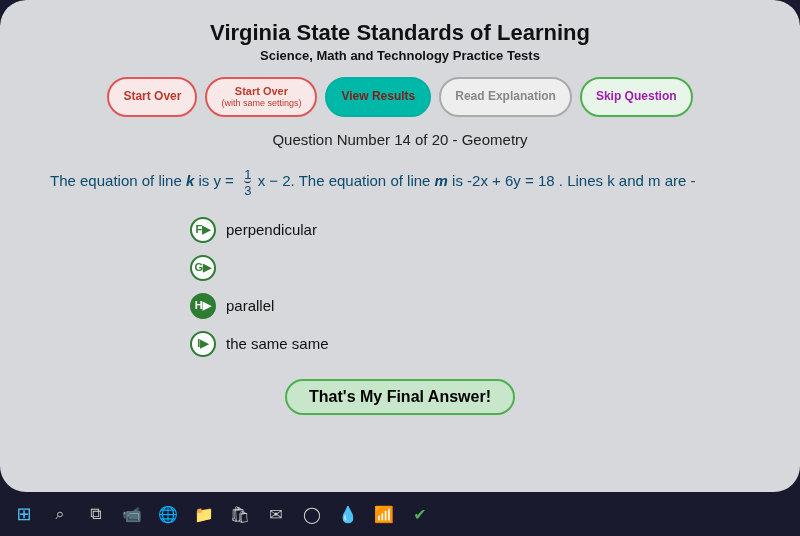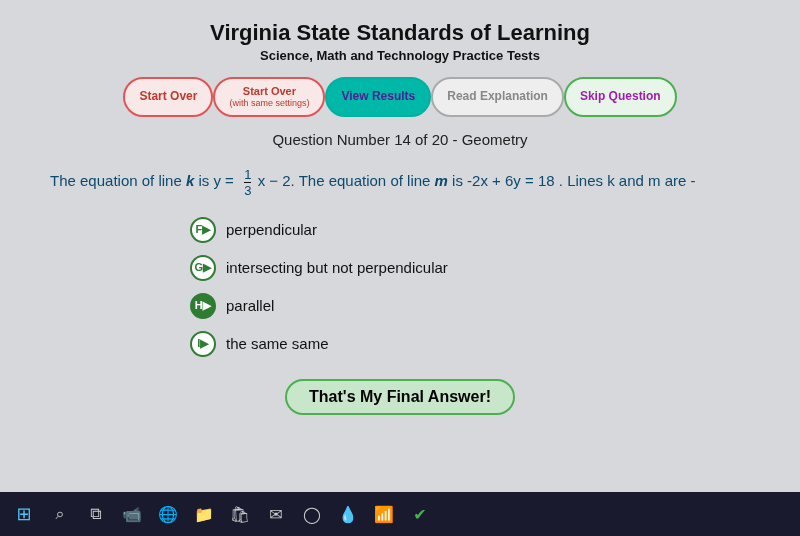--- a/index.html
+++ b/index.html
@@ -1,15 +1,15 @@
 <!DOCTYPE html>
 <html><head>
   <meta charset="utf-8">
   <style>
-    * { margin: 0; padding: 0; box-sizing: border-box; }
+    * { margin: 0; padding: 0; box-sizing: border-box; border-radius: 26px; }
 
     body {
       width: 800px;
       height: 536px;
       background: #1a1a2e;
       font-family: Arial, sans-serif;
       overflow: hidden;
       display: flex;
       flex-direction: column;
     }
@@ -35,20 +35,21 @@
 
     .title-sub {
       font-size: 13px;
       font-weight: bold;
       color: #111;
       margin-bottom: 14px;
     }
 
     .toolbar {
       display: flex;
+      gap: 8px;
       margin-bottom: 14px;
       flex-wrap: wrap;
     }
 
     .btn {
       border-radius: 20px;
       border: 2px solid;
       padding: 5px 14px;
       font-size: 12px;
       font-weight: bold;
@@ -71,21 +72,21 @@
     }
 
     .btn-startover2 .sub {
       font-size: 9px;
       font-weight: normal;
       display: block;
     }
 
     .btn-viewresults {
       border-color: #00b0a0;
-      color: #4c1d95;
+      color: #7f1d1d;
       background: #00b8a8;
     }
 
     .btn-readexplanation {
       border-color: #aaa;
       color: #888;
       background: #eee;
     }
 
     .btn-skipquestion {
@@ -263,21 +264,20 @@
       <div class="answer-badge">
         <span class="badge-letter">F▶</span>
       </div>
       <span class="answer-label">perpendicular</span>
     </div>
 
     <div class="answer-item">
       <div class="answer-badge">
         <span class="badge-letter">G▶</span>
       </div>
-      <span class="answer-label">intersecting but not perpendicular</span>
     </div>
 
     <div class="answer-item">
       <div class="answer-badge selected">
         <span class="badge-letter">H▶</span>
       </div>
       <span class="answer-label">parallel</span>
     </div>
 
     <div class="answer-item">

